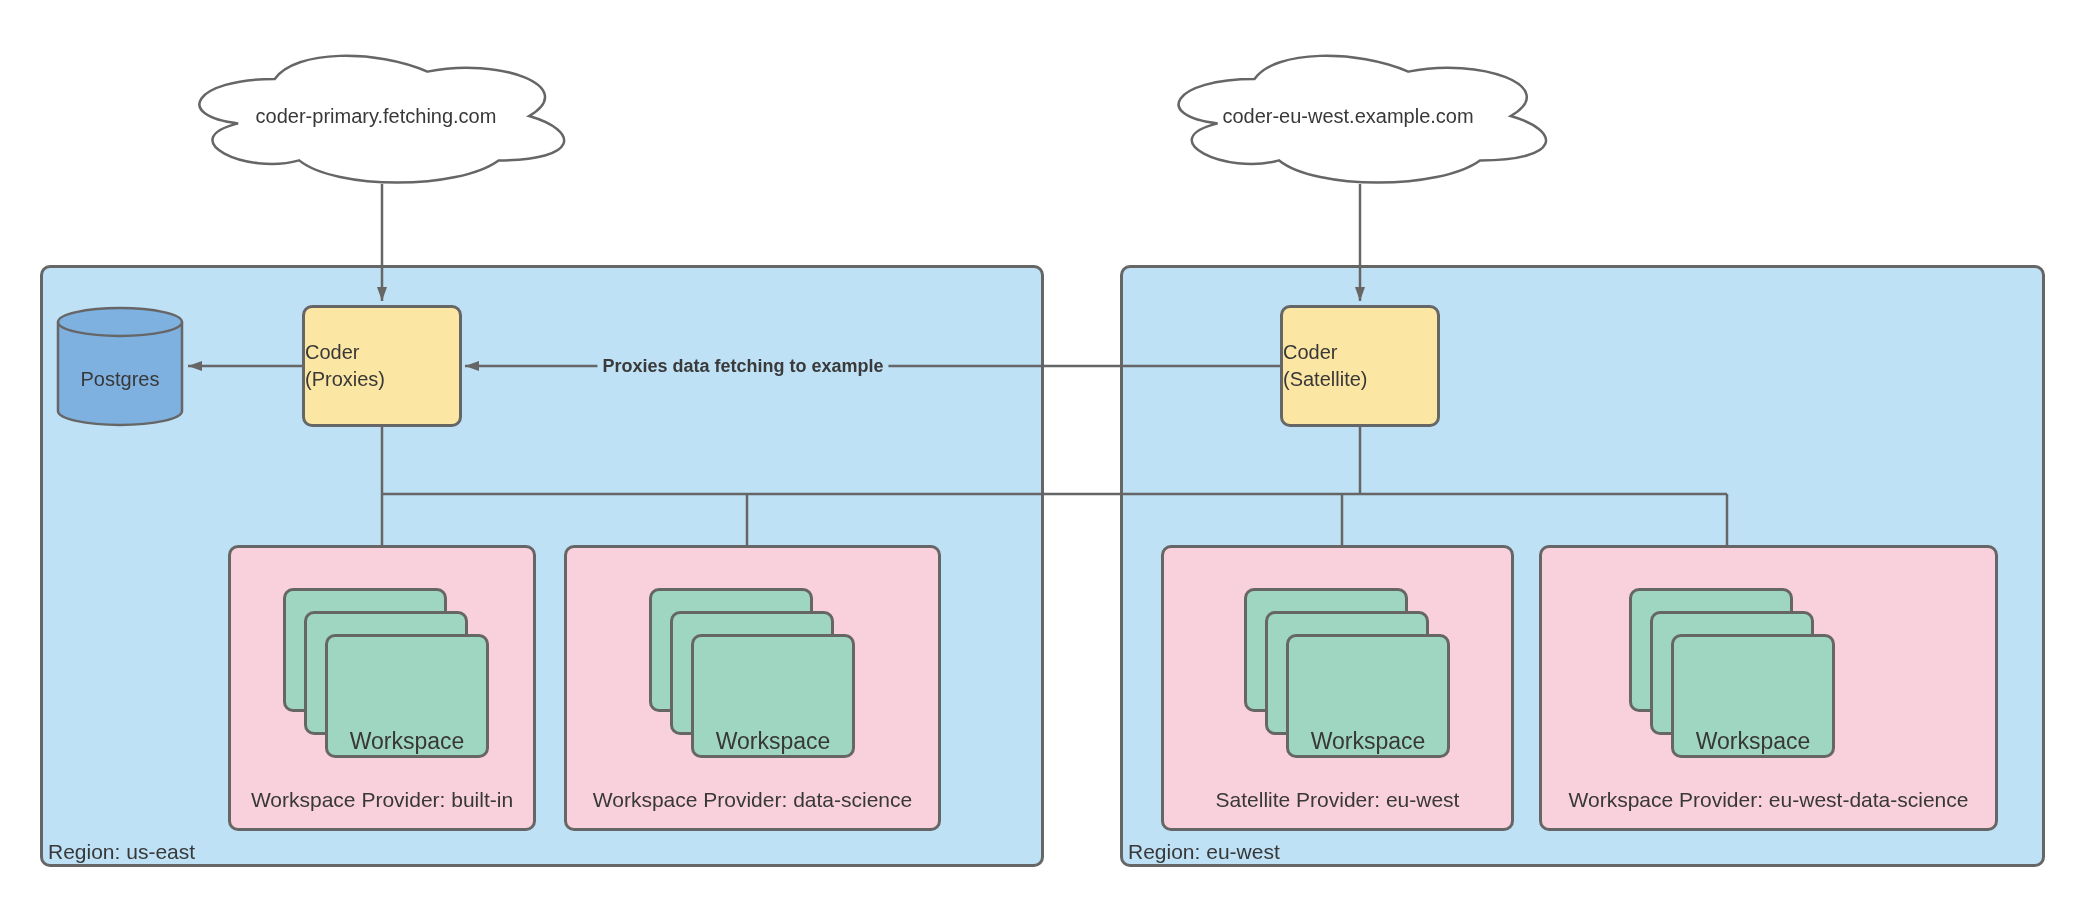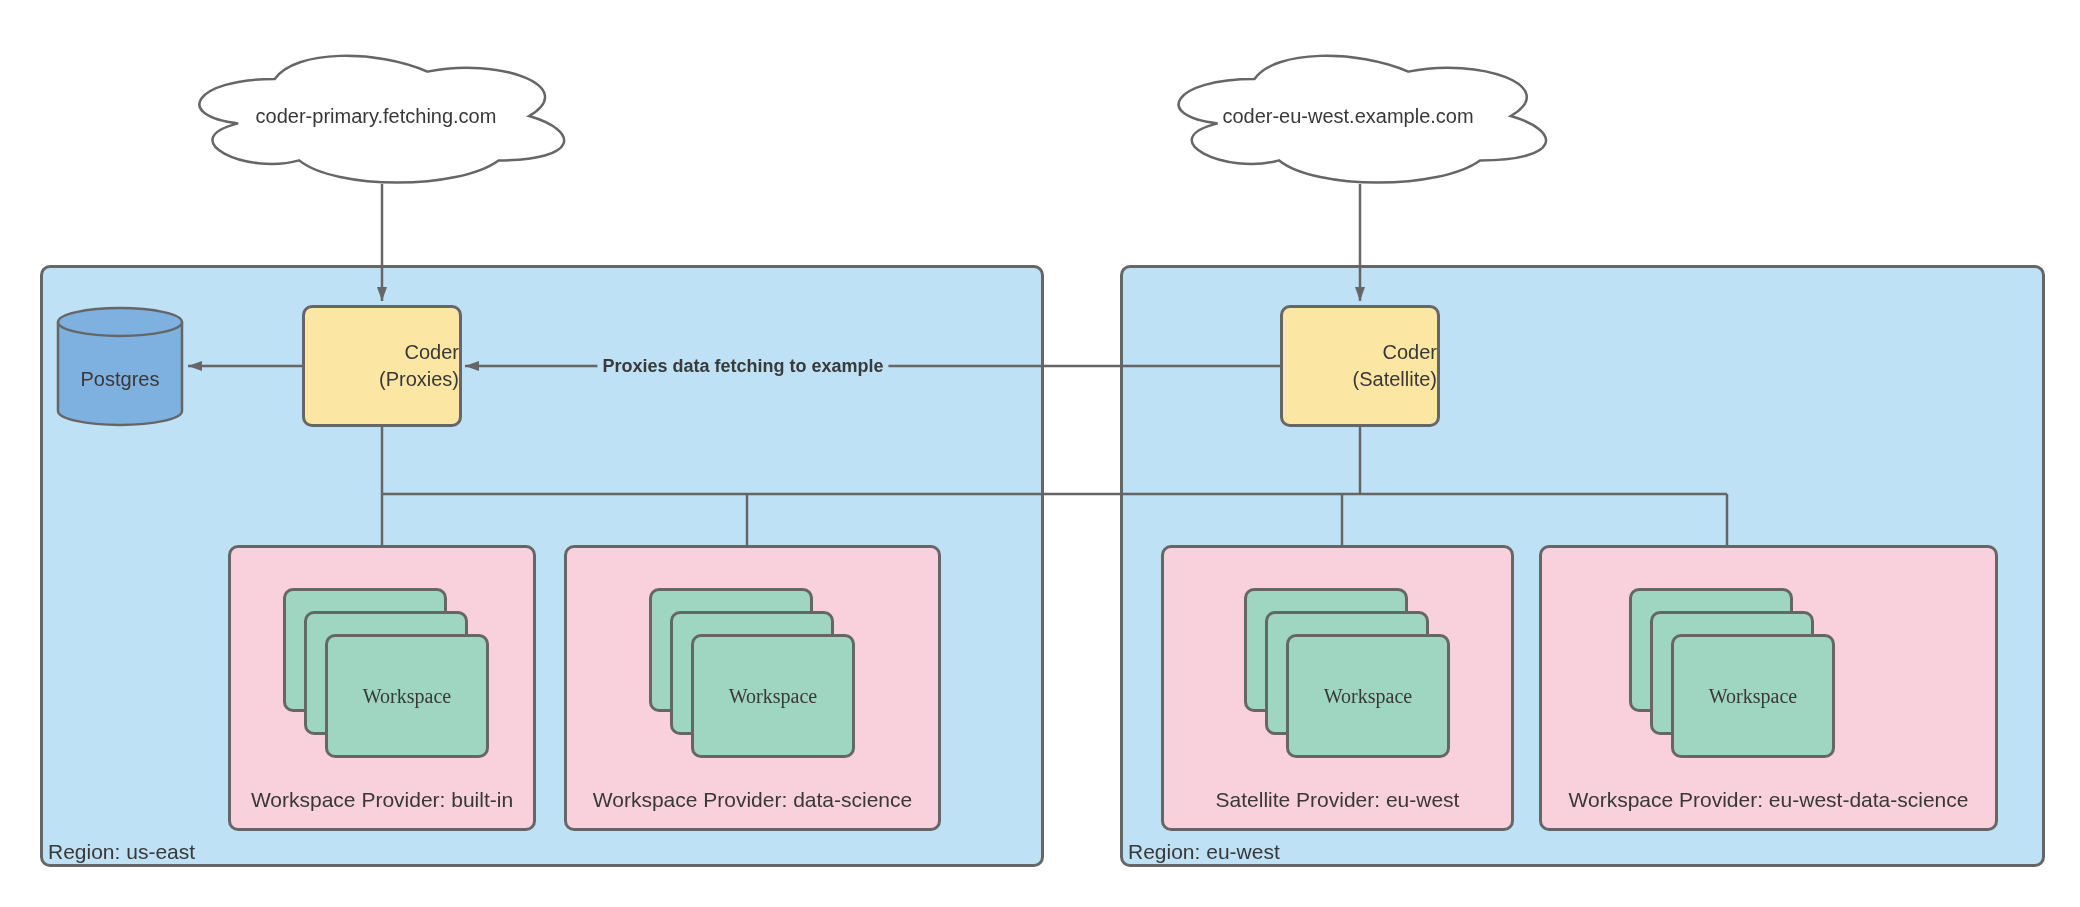--- a/index.html
+++ b/index.html
@@ -10,36 +10,36 @@
   
   .region {
     position:absolute; background:#BEE1F6; border:3px solid #666666;
     border-radius:10px; z-index:1; box-sizing:border-box;
   }
   svg.connector-layer { position:absolute; left:0; top:0; z-index:2; }
 
   .coder-box {
     position:absolute; box-sizing:border-box; width:160px; height:122px;
     background:#FBE6A4; border:3px solid #666666; border-radius:10px;
-    display:flex; flex-direction:column; align-items:flex-end; justify-content:center;
+    display:flex; flex-direction:column; align-items:flex-start; justify-content:center;
     font-size:20px; line-height:27px; text-align:center; z-index:3;
   }
   .provider {
     position:absolute; box-sizing:border-box; background:#F8D1DC;
     border:3px solid #666666; border-radius:10px; z-index:3;
   }
   .provider-label {
     position:absolute; left:0; right:0; bottom:16px; text-align:center;
     font-size:21px; color:#383838;margin-top:16px;
   }
   .card {
     position:absolute; box-sizing:border-box; width:164px; height:124px;
     background:#9FD6C2; border:3px solid #666666; border-radius:10px;
   }
-  .card.front { display:flex; align-items:center; justify-content:center; font-size:20px;font-family:Liberation Serif, serif; }
+  .card.front { display:flex; align-items:flex-end; justify-content:center; font-size:23px; }
   .region-label { position:absolute; font-size:21px; z-index:3; white-space:nowrap; }
   .cloud-label {
     position:absolute; transform:translate(-50%,-50%); font-size:20px;
     z-index:3; white-space:nowrap;
   }
   .db-label {
     position:absolute; left:58px; top:368px; width:124px; text-align:center;
     font-size:20px; z-index:3;
   }
   .edge-label {

